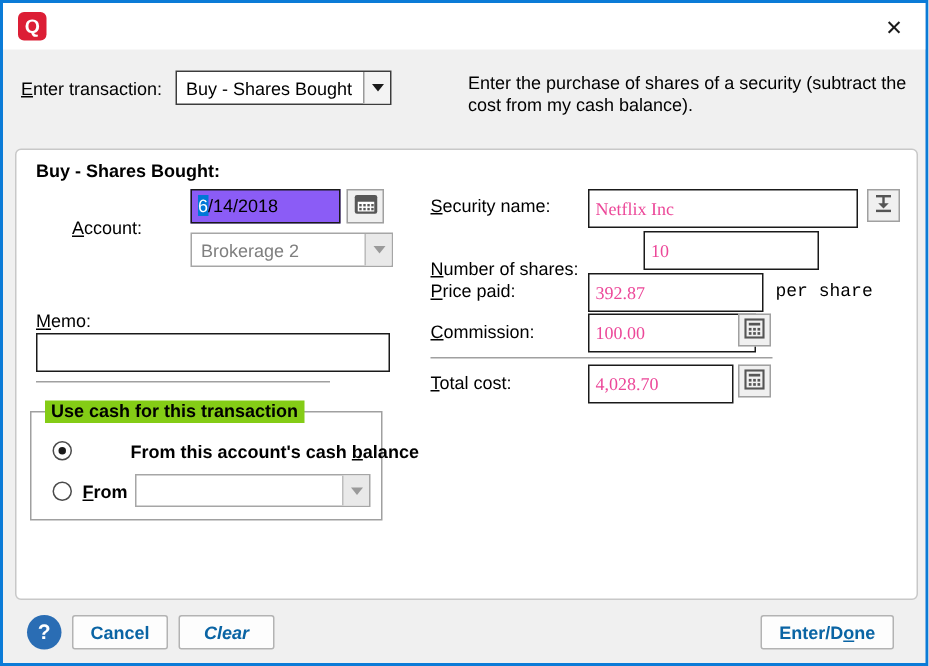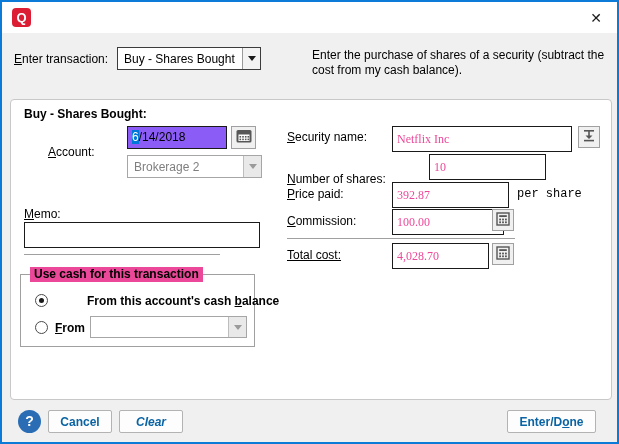--- a/index.html
+++ b/index.html
@@ -64,21 +64,21 @@
   
   .mini-btn {
     position:absolute; background:#f0f0f0; border:1px solid #a0a0a0;
     display:flex; align-items:center; justify-content:center; padding:0; cursor:pointer;
   }
 
   .sep { position:absolute; height:1px; background:#a0a0a0; }
 
   
   .fieldset { position:absolute; left:18px; top:272px; width:235px; height:73px; border:1px solid #a0a0a0; background:#fff; }
-  .legend { position:absolute; left:28px; top:265px; background:#ec4899; padding:0 4px; font-weight:600; }
+  .legend { position:absolute; left:28px; top:265px; background:#84cc16; padding:0 4px; font-weight:600; }
   .radio { position:absolute; width:13px; height:13px; border:1px solid #4a4a4a; border-radius:50%; background:#fff; }
   .radio.sel::after { content:""; position:absolute; left:3px; top:3px; width:5px; height:5px; border-radius:50%; background:#1a1a1a; }
 
   
   .btn {
     position:absolute; height:23px; background:#fdfdfd; border:1px solid #b3b3b3; border-radius:2px;
     color:#0a64a4; font-family:"Liberation Sans", sans-serif; font-size:12px; font-weight:600;
     text-align:center; cursor:pointer;
   }
   .help {
@@ -199,21 +199,21 @@
           <rect x="9" y="6.6" width="1.8" height="1.8" fill="#555"></rect>
         <rect x="3.2" y="9.4" width="1.8" height="1.8" fill="#555"></rect>
           <rect x="6.1" y="9.4" width="1.8" height="1.8" fill="#555"></rect>
           <rect x="9" y="9.4" width="1.8" height="1.8" fill="#555"></rect>
       </svg>
     </span>
   </button>
 
   <div class="sep" style="left:285px; top:236px; width:228px;"></div>
 
-  <span class="lbl" style="left:285px; top:246px;text-decoration:underline;"><span></span><span class="u">T</span><span>otal cost:</span></span>
+  <span class="lbl" style="left:285px; top:246px;"><span></span><span class="u">T</span><span>otal cost:</span></span>
   <input class="field" style="left: 390px; top: 241px; width: 97px;" value="4,028.70">
   <button class="mini-btn" style="left:490px; top:241px; width:22px; height:22px;">
     <span>
       <svg width="14" height="14" viewBox="0 0 14 14">
         <rect x="1" y="1" width="12" height="12" fill="none" stroke="#555" stroke-width="1.4"></rect>
         <rect x="3.2" y="3.2" width="7.6" height="1.8" fill="#555"></rect>
         <rect x="3.2" y="6.6" width="1.8" height="1.8" fill="#555"></rect>
           <rect x="6.1" y="6.6" width="1.8" height="1.8" fill="#555"></rect>
           <rect x="9" y="6.6" width="1.8" height="1.8" fill="#555"></rect>
         <rect x="3.2" y="9.4" width="1.8" height="1.8" fill="#555"></rect>

